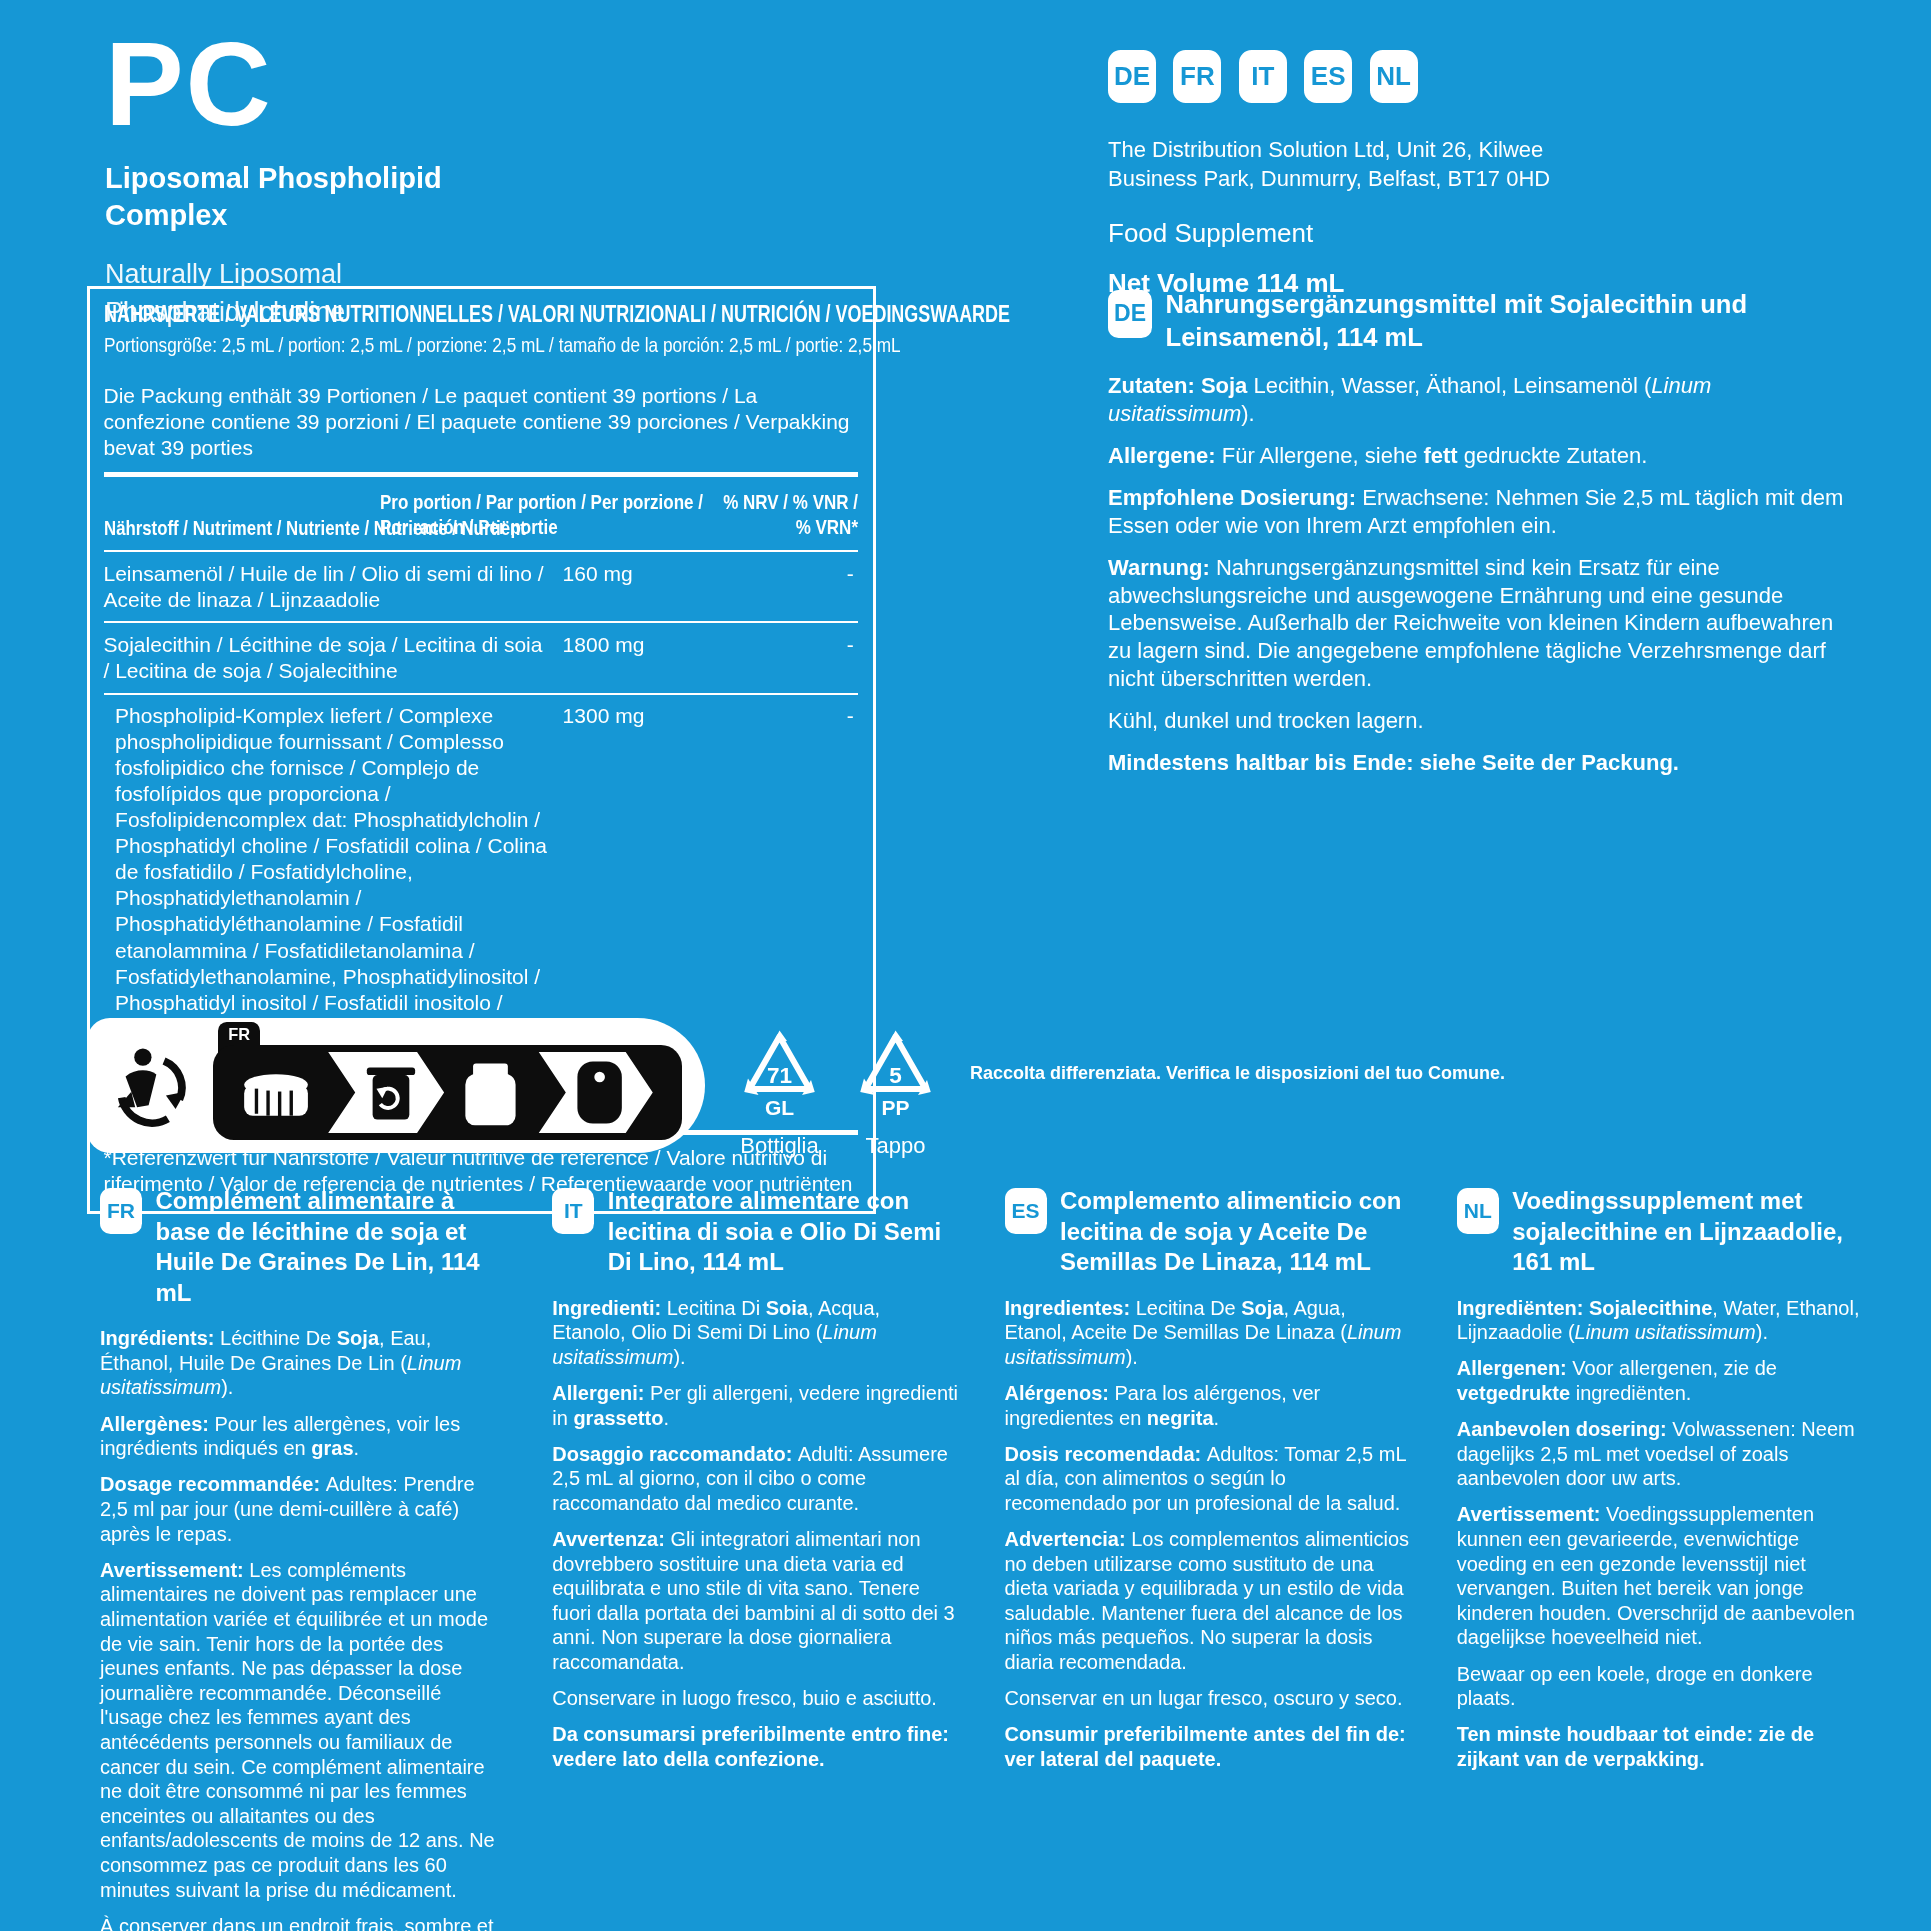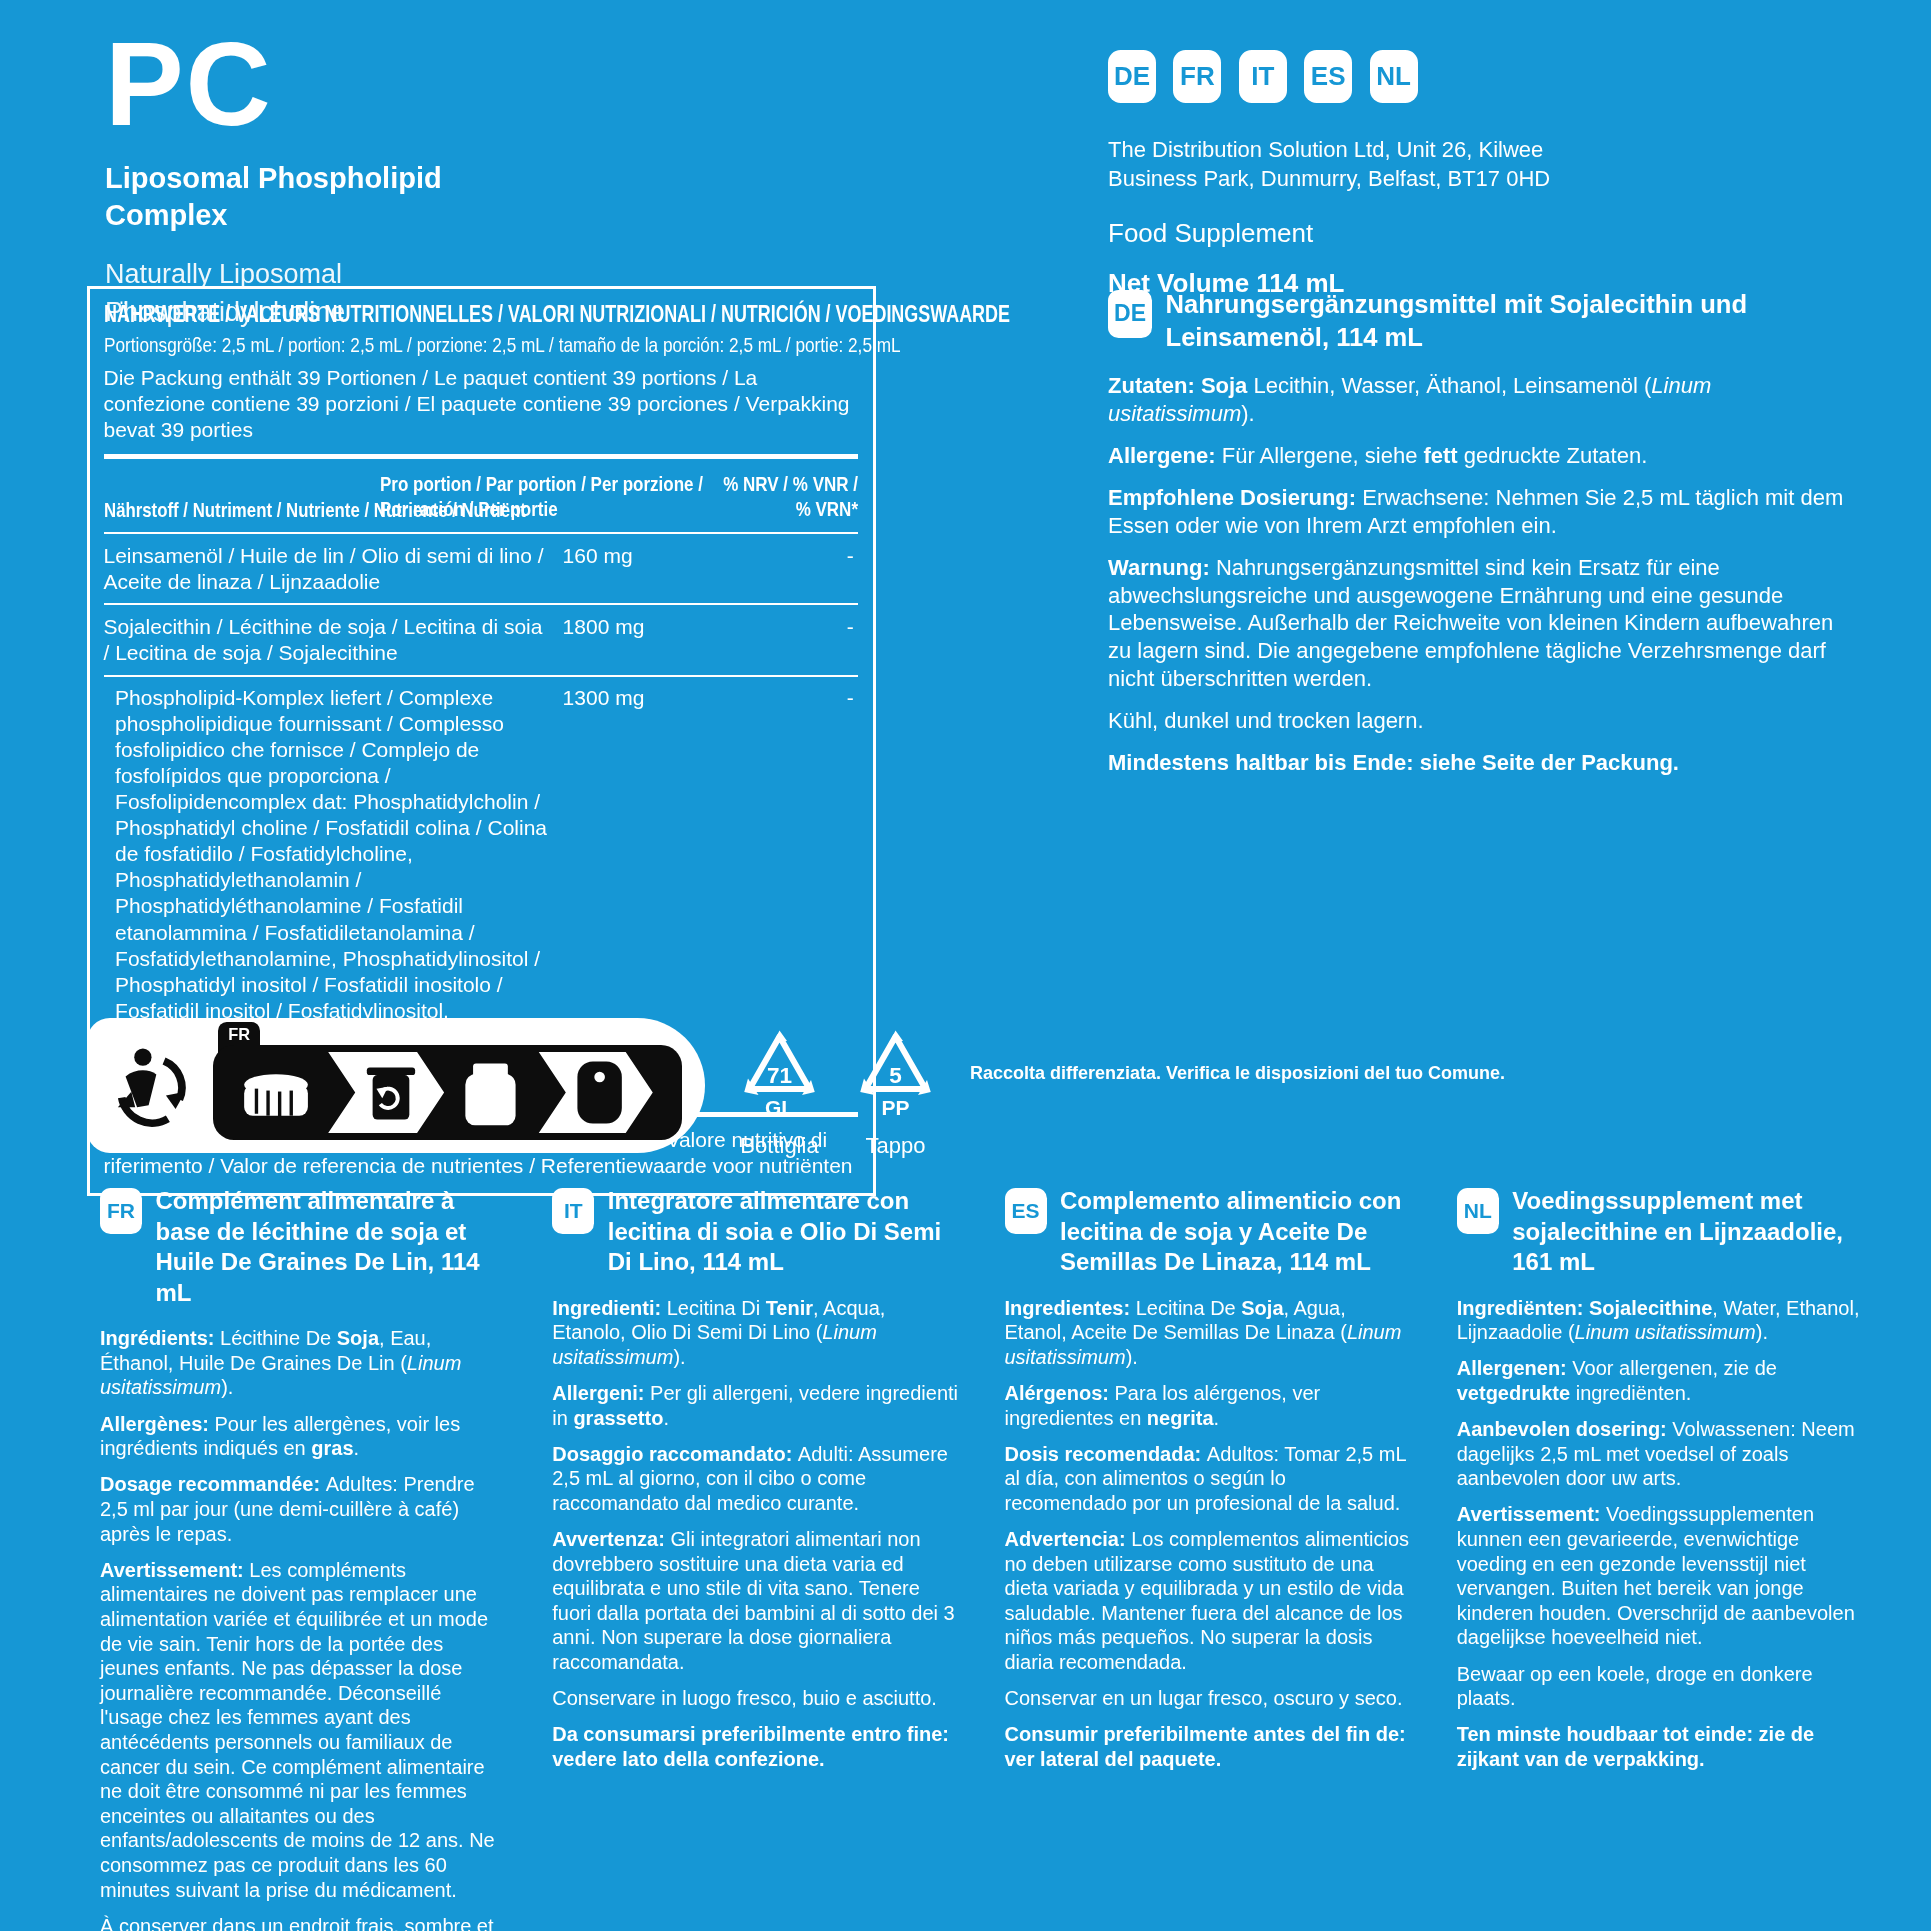--- a/index.html
+++ b/index.html
@@ -21,21 +21,21 @@
   .lang-badge{width:48px;height:53px;background:#fff;border-radius:12.6px;display:flex;align-items:center;justify-content:center;
     color:#1697d5;font-weight:700;font-size:26px;}
   .address{margin-top:33px;font-size:22px;line-height:1.3;width:521px;}
   .food-sup{margin-top:25px;font-size:26px;font-weight:400;}
   .net-vol{margin-top:19px;font-size:26px;font-weight:700;}
   
   .ntable{position:absolute;left:87px;top:286px;width:789px;border:3.9px solid #fff;box-sizing:border-box;
     padding:11.6px 15.4px 13.5px 13.5px;}
   .nt-title{font-size:23px;font-weight:700;white-space:nowrap;transform:scaleX(.78);transform-origin:0 50%;}
   .nt-serving{margin-top:5.8px;font-size:21px;white-space:nowrap;transform:scaleX(.82);transform-origin:0 50%;}
-  .nt-package{margin-top:8px;font-size:21px;line-height:1.22;}
+  .nt-package{margin-top:26px;font-size:21px;line-height:1.22;}
   .rule-thick{height:4.8px;background:#fff;margin:11.6px 0 0;}
   .rule-thin{height:1.9px;background:#fff;}
   .nt-head{display:flex;align-items:flex-end;padding:9.7px 0 9.7px;}
   .th-label{flex:1;position:relative;height:29px;}
   .th-label-in{position:absolute;left:0;bottom:0;width:657px;font-size:21px;font-weight:700;white-space:nowrap;
     transform:scaleX(.8);transform-origin:0 100%;}
   .th-portion{width:333px;position:relative;height:54px;}
   .th-portion-in{position:absolute;left:0;bottom:0;width:391px;font-size:20px;font-weight:700;line-height:1.25;
     transform:scaleX(.85);transform-origin:0 100%;}
   .th-nrv{width:145px;position:relative;height:54px;}
@@ -240,21 +240,21 @@
         <p class="para"><span class="b">Avertissement: </span><span>Les compléments alimentaires ne doivent pas remplacer une alimentation variée et équilibrée et un mode de vie sain. Tenir hors de la portée des jeunes enfants. Ne pas dépasser la dose journalière recommandée. Déconseillé l'usage chez les femmes ayant des antécédents personnels ou familiaux de cancer du sein. Ce complément alimentaire ne doit être consommé ni par les femmes enceintes ou allaitantes ou des enfants/adolescents de moins de 12 ans. Ne consommez pas ce produit dans les 60 minutes suivant la prise du médicament.</span></p>
         <p class="para"><span>À conserver dans un endroit frais, sombre et sec.</span></p>
       </div>
   </div>
   <div class="col">
     <div class="sec-head">
       <div class="sec-badge">IT</div>
       <div class="sec-heading">Integratore alimentare con lecitina di soia e Olio Di Semi Di Lino, 114 mL</div>
     </div>
     <div class="paras">
-        <p class="para"><span class="b">Ingredienti: </span><span>Lecitina Di </span><span class="b">Tenir</span><span>, Acqua, Etanolo, Olio Di Semi Di Lino (</span><span class="i">Linum usitatissimum</span><span>).</span></p>
+        <p class="para"><span class="b">Ingredienti: </span><span>Lecitina Di </span><span class="b">Soia</span><span>, Acqua, Etanolo, Olio Di Semi Di Lino (</span><span class="i">Linum usitatissimum</span><span>).</span></p>
         <p class="para"><span class="b">Allergeni: </span><span>Per gli allergeni, vedere ingredienti in </span><span class="b">grassetto</span><span>.</span></p>
         <p class="para"><span class="b">Dosaggio raccomandato: </span><span>Adulti: Assumere 2,5 mL al giorno, con il cibo o come raccomandato dal medico curante.</span></p>
         <p class="para"><span class="b">Avvertenza: </span><span>Gli integratori alimentari non dovrebbero sostituire una dieta varia ed equilibrata e uno stile di vita sano. Tenere fuori dalla portata dei bambini al di sotto dei 3 anni. Non superare la dose giornaliera raccomandata.</span></p>
         <p class="para"><span>Conservare in luogo fresco, buio e asciutto.</span></p>
         <p class="para"><span class="b">Da consumarsi preferibilmente entro fine: vedere lato della confezione.</span></p>
       </div>
   </div>
   <div class="col">
     <div class="sec-head">
       <div class="sec-badge">ES</div>

